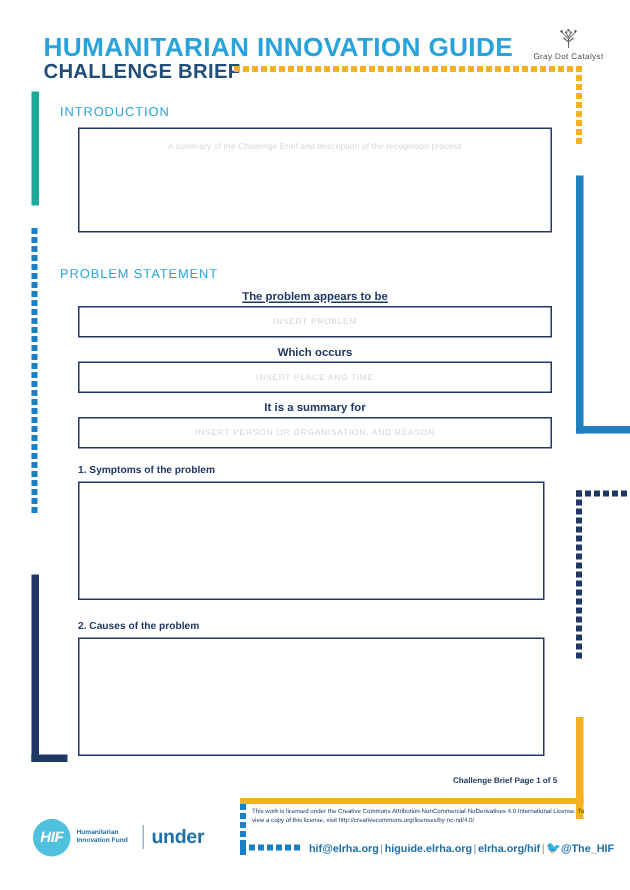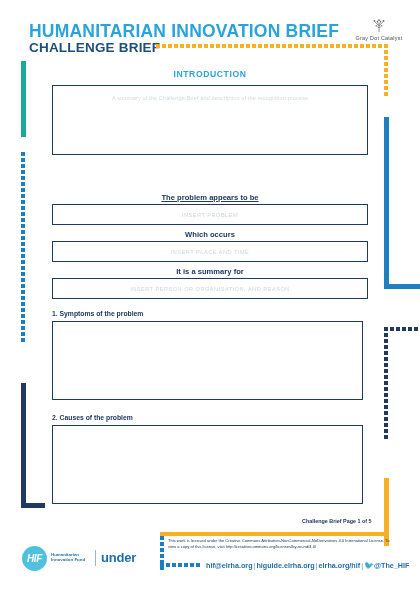--- a/index.html
+++ b/index.html
@@ -86,23 +86,23 @@
   }
 
   
   .bar { position: absolute; }
 
   
   .sec-title {
     position: absolute;
     width: 340px;
     left: 40px;
-    text-align: center;
+    text-align: left;
     font-size: 8.6px;
-    font-weight: bold;
+    font-weight: normal;
     letter-spacing: 0.6px;
     color: #29A3DC;
   }
   .field-label {
     position: absolute;
     width: 340px;
     left: 40px;
     text-align: center;
     font-size: 7.6px;
     font-weight: bold;
@@ -211,21 +211,21 @@
     font-weight: bold;
     color: #1F6FA8;
     letter-spacing: -0.2px;
   }
 </style>
 </head>
 <body>
 
 <div id="page">
 
-  <div class="hdr-title">HUMANITARIAN INNOVATION BRIEF</div>
+  <div class="hdr-title">HUMANITARIAN INNOVATION GUIDE</div>
   <div class="hdr-sub">CHALLENGE BRIEF</div>
 
   <div class="gdc">
     <div class="gdc-mark">
       <svg width="16" height="16" viewBox="0 0 16 16" aria-hidden="true">
         <g stroke="#6b6b6b" stroke-width="0.7" fill="none">
           <path d="M8 14 L8 7"></path>
           <path d="M8 8 L5 5"></path>
             <path d="M8 8 L11 5"></path>
           <path d="M8 10 L5.5 8"></path>
@@ -376,20 +376,21 @@
       <span class="dot" style="background: rgb(31, 56, 100); left: 30px;"></span>
     </div>
 
   <div class="bar" style="left:384px; top:478px; width:5px; height:68px; background:#F7B024;"></div>
 
   <div class="sec-title" style="top:69px;">INTRODUCTION</div>
   <div class="box" style="top:85px; width:316px; height:70px;">
     <div class="box-ph intro" style="top:9px;">A summary of the Challenge Brief and description of the recognition process</div>
   </div>
 
+  <div class="sec-title" style="top:177px;">PROBLEM STATEMENT</div>
 
   <div class="field-label" style="top:193px;text-decoration:underline;">The problem appears to be</div>
   <div class="box" style="top:204px; width:316px; height:21px;">
     <div class="box-ph" style="top:7px;">INSERT PROBLEM</div>
   </div>
 
   <div class="field-label" style="top:230px;">Which occurs</div>
   <div class="box" style="top:241px; width:316px; height:21px;">
     <div class="box-ph" style="top:7px;">INSERT PLACE AND TIME</div>
   </div>

